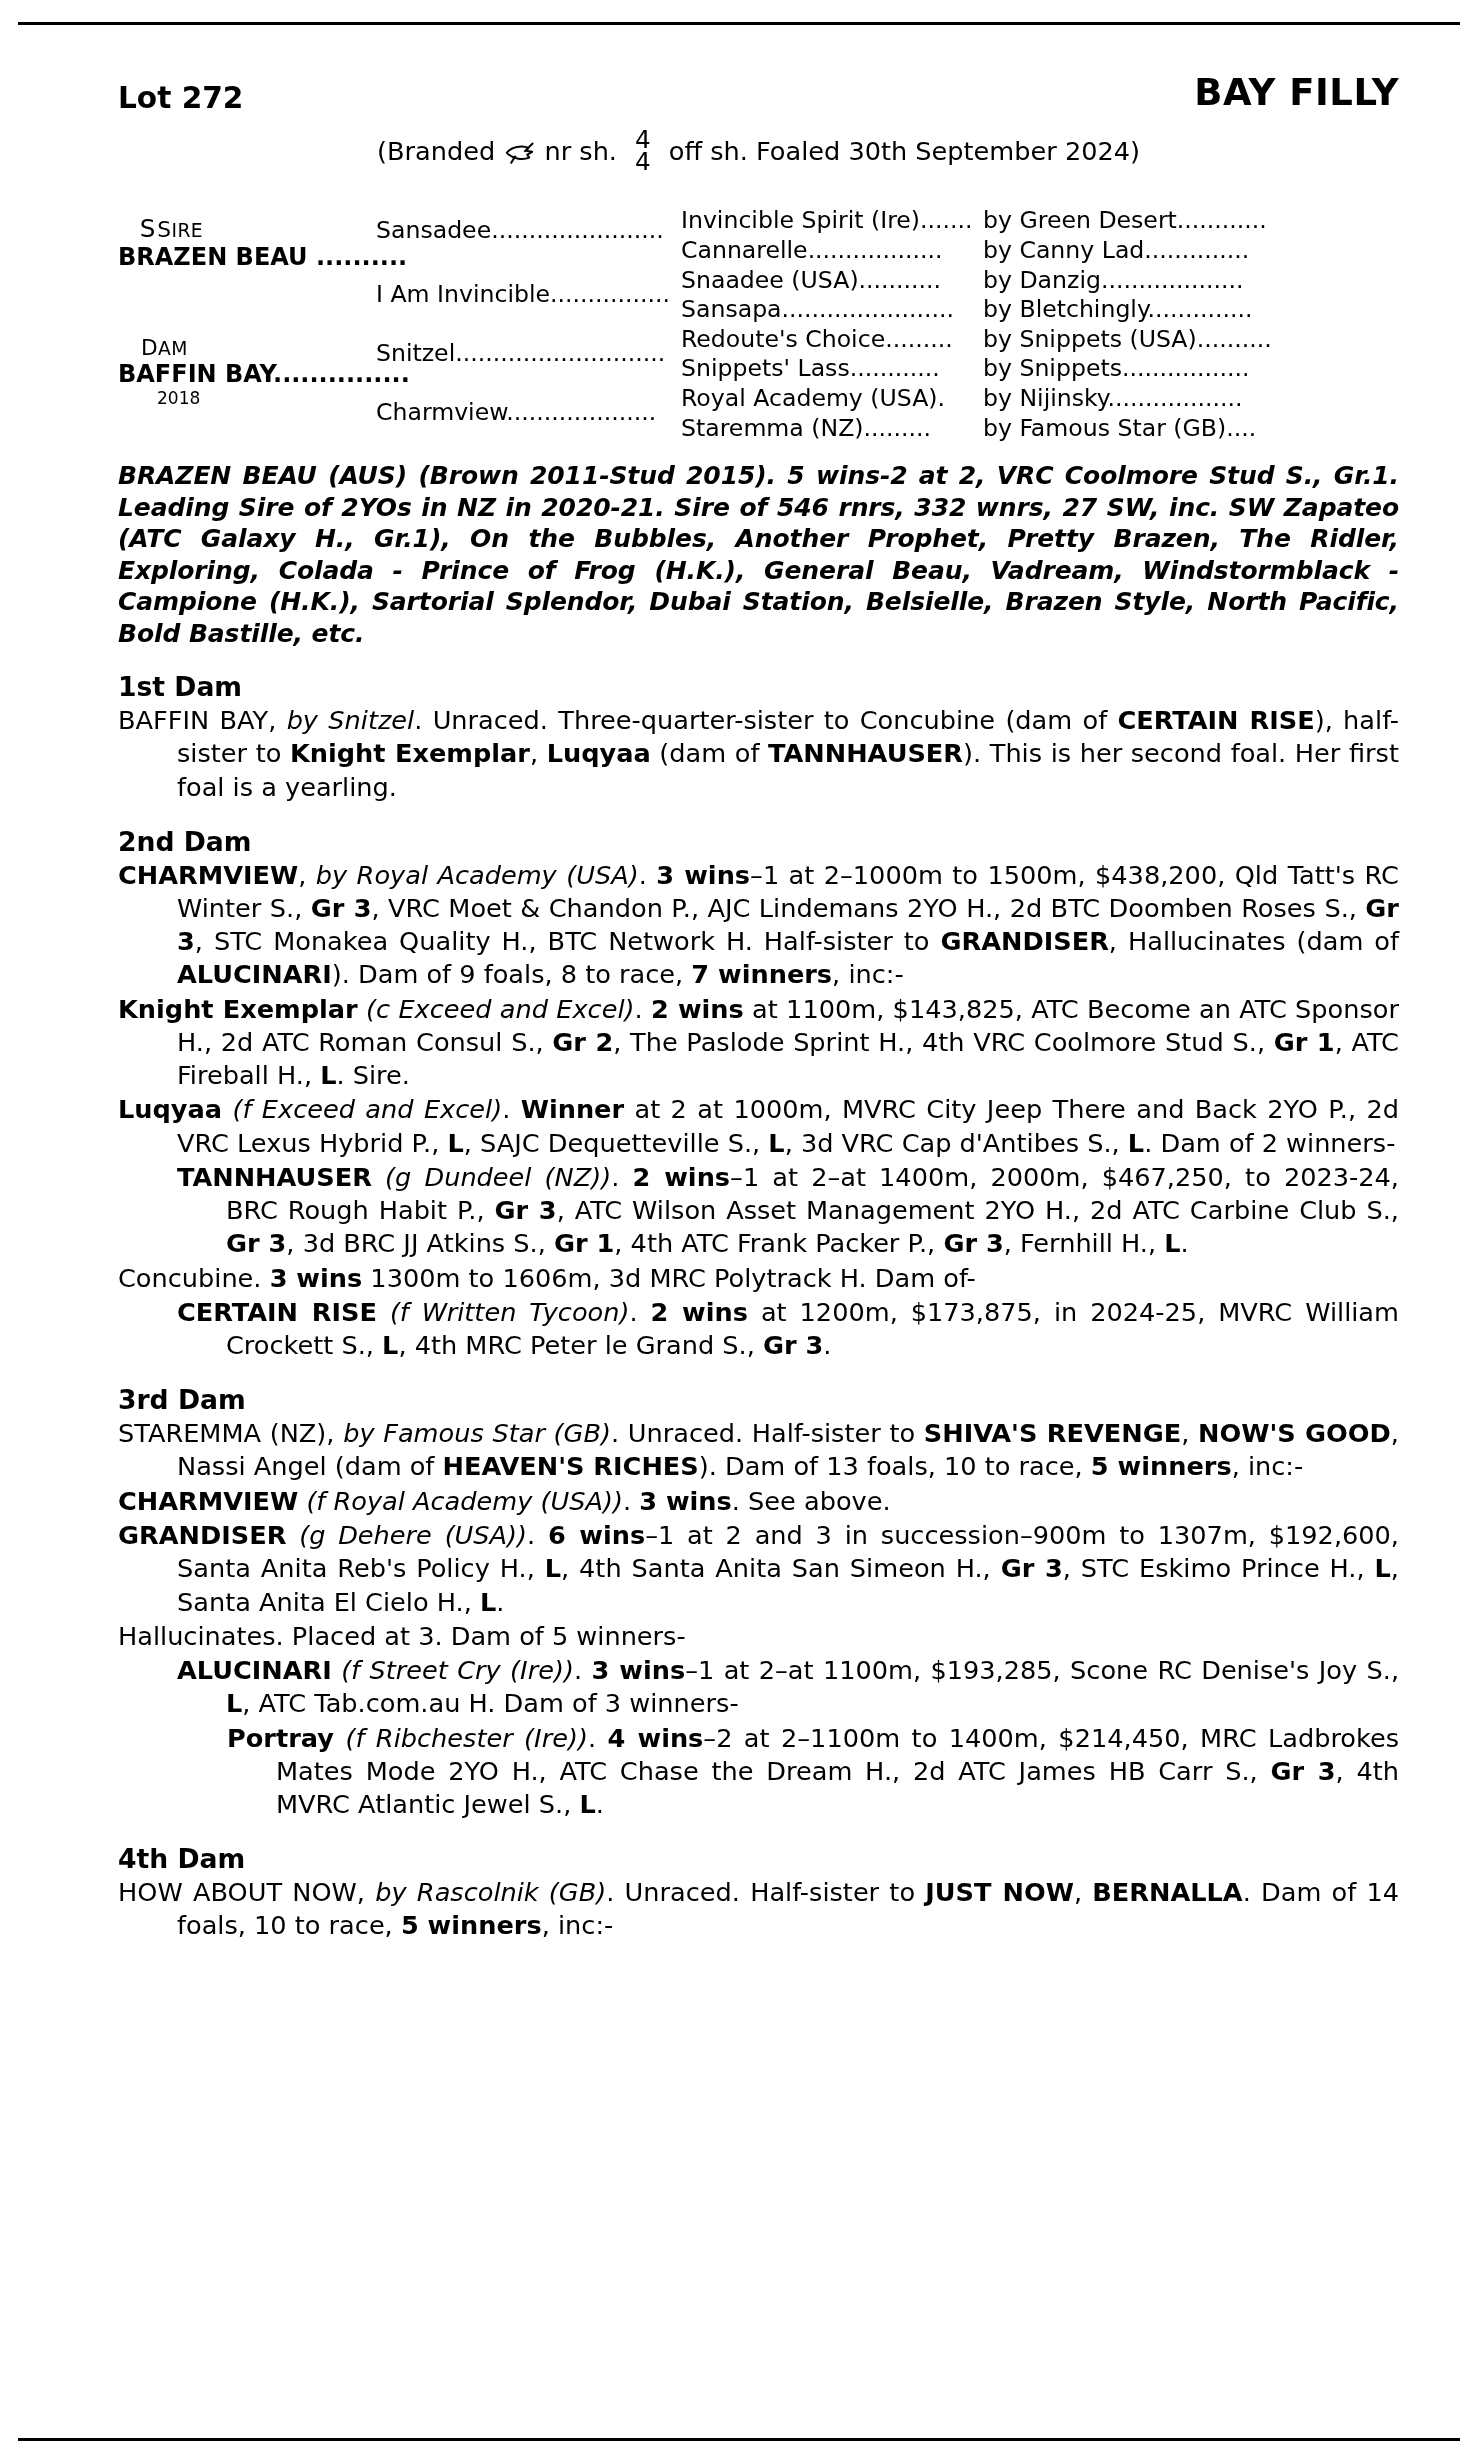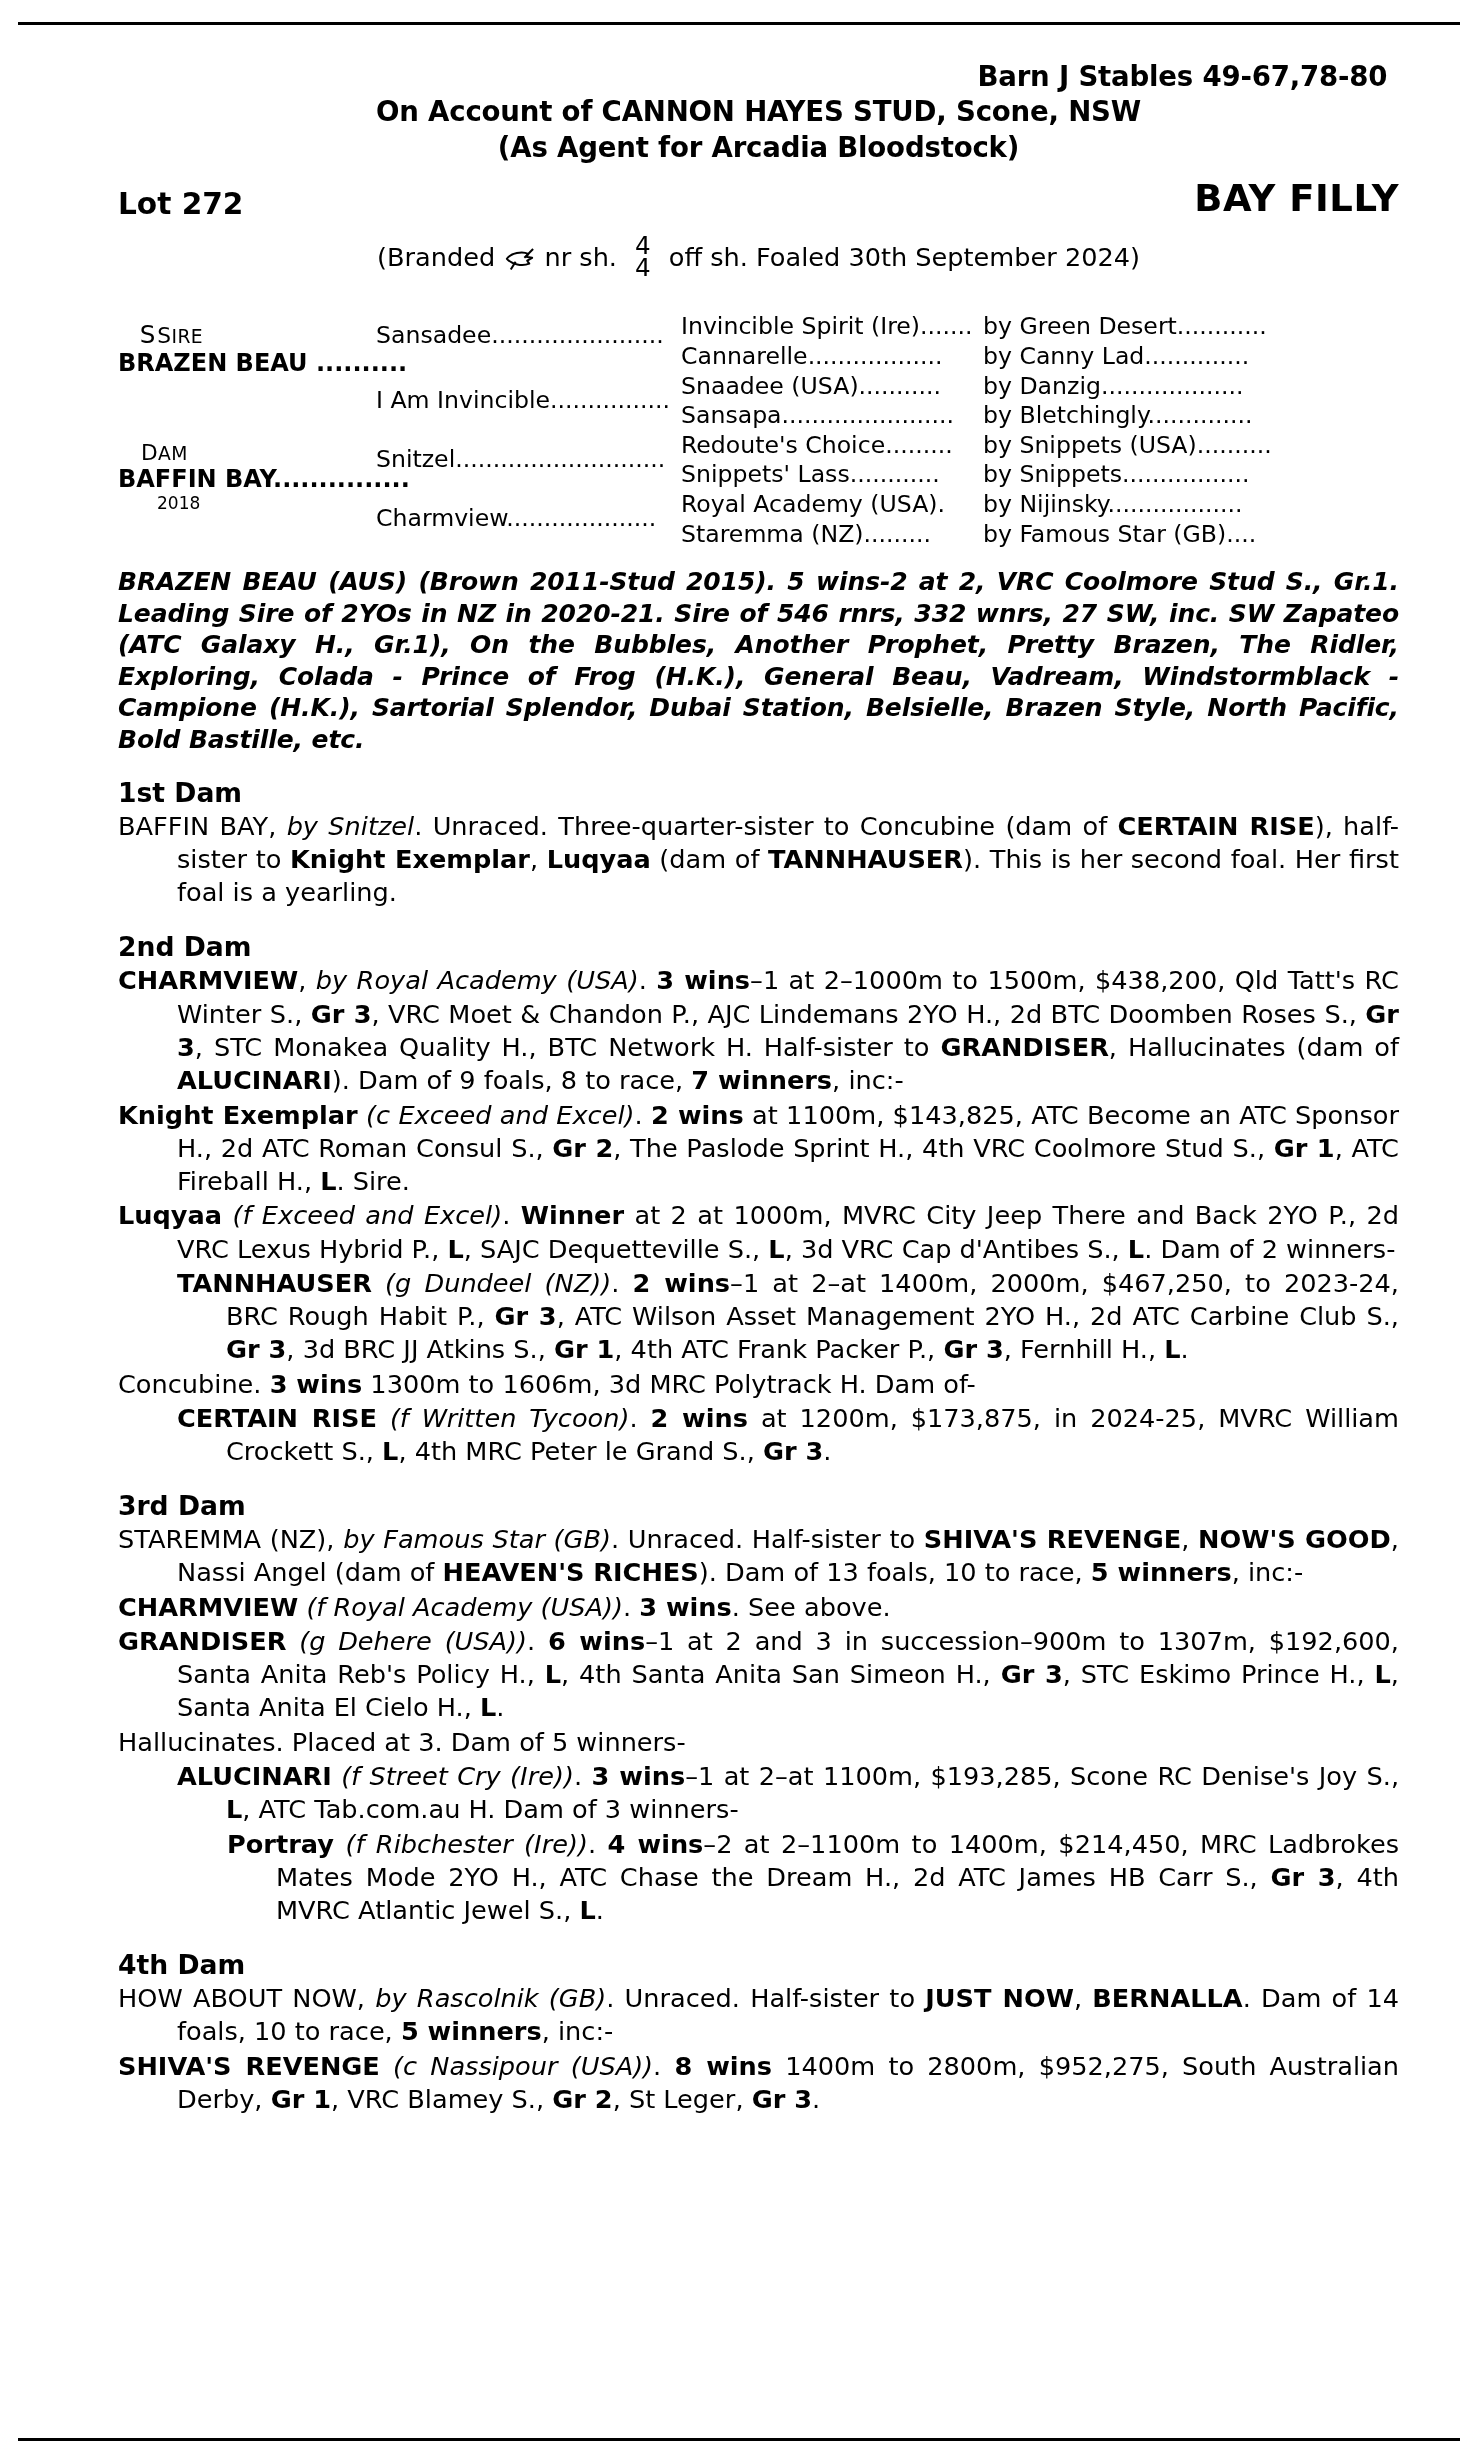--- a/index.html
+++ b/index.html
@@ -221,25 +221,20 @@
 </head>
 <body>
 
 <div class="page">
 
   <div class="rule-top"></div>
   <div class="rule-bottom"></div>
 
   <div class="content">
 
-    <div>
-      <div class="vendor-line barn">Barn J Stables 49-67,78-80</div>
-      <div class="vendor-line acct">On Account of CANNON HAYES STUD, Scone, NSW</div>
-      <div class="vendor-line agent">(As Agent for Arcadia Bloodstock)</div>
-    </div>
 
     <div class="title-row">
       <div class="lot">Lot 272</div>
       <div class="sex">BAY FILLY</div>
     </div>
 
     <div class="brand-line">
       <span>(Branded</span>
       <span class="brand-glyph">
         <svg width="33" height="25.6" viewBox="0 0 34 26" xmlns="http://www.w3.org/2000/svg">
@@ -319,18 +314,17 @@
         <div class="para l2"><span class="first-out"><b>CERTAIN RISE</b> <i>(f Written Tycoon)</i>. <b>2 wins</b> at 1200m, $173,875, in 2024-25, MVRC William Crockett S., <b>L</b>, 4th MRC Peter le Grand S., <b>Gr 3</b>.</span></div>
         <div class="dam-heading">3rd Dam</div>
         <div class="para l0"><span class="first-out">STAREMMA (NZ), <i>by Famous Star (GB)</i>. Unraced. Half-sister to <b>SHIVA'S REVENGE</b>, <b>NOW'S GOOD</b>, Nassi Angel (dam of <b>HEAVEN'S RICHES</b>). Dam of 13 foals, 10 to race, <b>5 winners</b>, inc:-</span></div>
         <div class="para l1"><span class="first-out"><b>CHARMVIEW</b> <i>(f Royal Academy (USA))</i>. <b>3 wins</b>. See above.</span></div>
         <div class="para l1"><span class="first-out"><b>GRANDISER</b> <i>(g Dehere (USA))</i>. <b>6 wins</b>–1 at 2 and 3 in succession–900m to 1307m, $192,600, Santa Anita Reb's Policy H., <b>L</b>, 4th Santa Anita San Simeon H., <b>Gr 3</b>, STC Eskimo Prince H., <b>L</b>, Santa Anita El Cielo H., <b>L</b>.</span></div>
         <div class="para l1"><span class="first-out">Hallucinates. Placed at 3. Dam of 5 winners-</span></div>
         <div class="para l2"><span class="first-out"><b>ALUCINARI</b> <i>(f Street Cry (Ire))</i>. <b>3 wins</b>–1 at 2–at 1100m, $193,285, Scone RC Denise's Joy S., <b>L</b>, ATC Tab.com.au H. Dam of 3 winners-</span></div>
         <div class="para l3"><span class="first-out"><b>Portray</b> <i>(f Ribchester (Ire))</i>. <b>4 wins</b>–2 at 2–1100m to 1400m, $214,450, MRC Ladbrokes Mates Mode 2YO H., ATC Chase the Dream H., 2d ATC James HB Carr S., <b>Gr 3</b>, 4th MVRC Atlantic Jewel S., <b>L</b>.</span></div>
         <div class="dam-heading">4th Dam</div>
         <div class="para l0"><span class="first-out">HOW ABOUT NOW, <i>by Rascolnik (GB)</i>. Unraced. Half-sister to <b>JUST NOW</b>, <b>BERNALLA</b>. Dam of 14 foals, 10 to race, <b>5 winners</b>, inc:-</span></div>
-        <div class="para l1"><span class="first-out"><b>SHIVA'S REVENGE</b> <i>(c Nassipour (USA))</i>. <b>8 wins</b> 1400m to 2800m, $952,275, South Australian Derby, <b>Gr 1</b>, VRC Blamey S., <b>Gr 2</b>, St Leger, <b>Gr 3</b>.</span></div>
       </div>
 
   </div>
 </div>
 
 
 </body></html>

